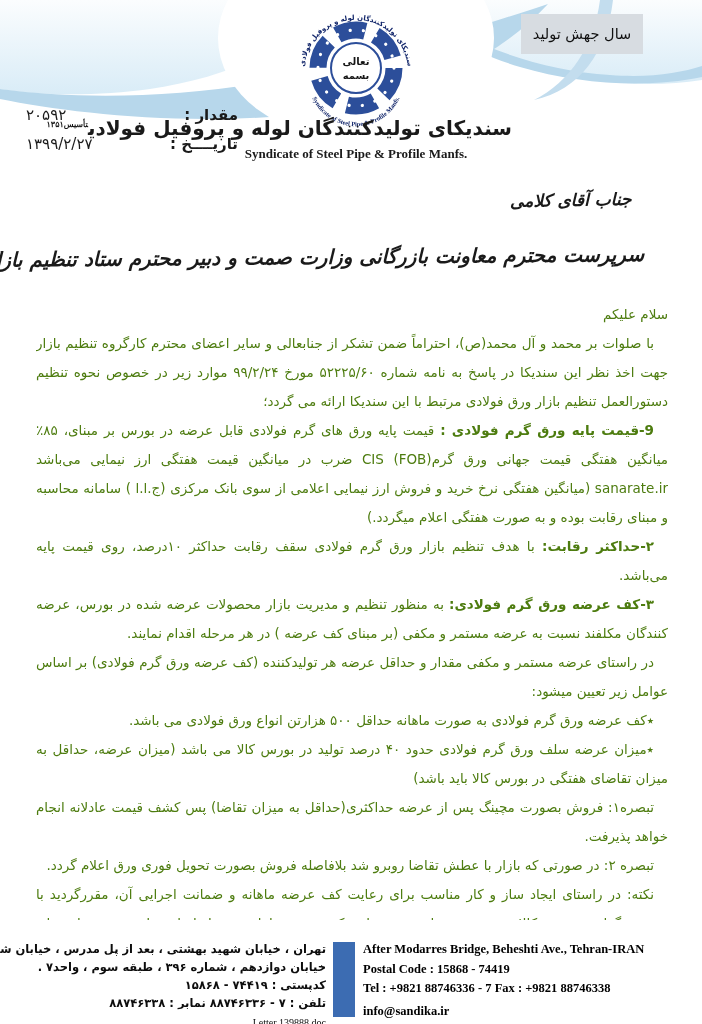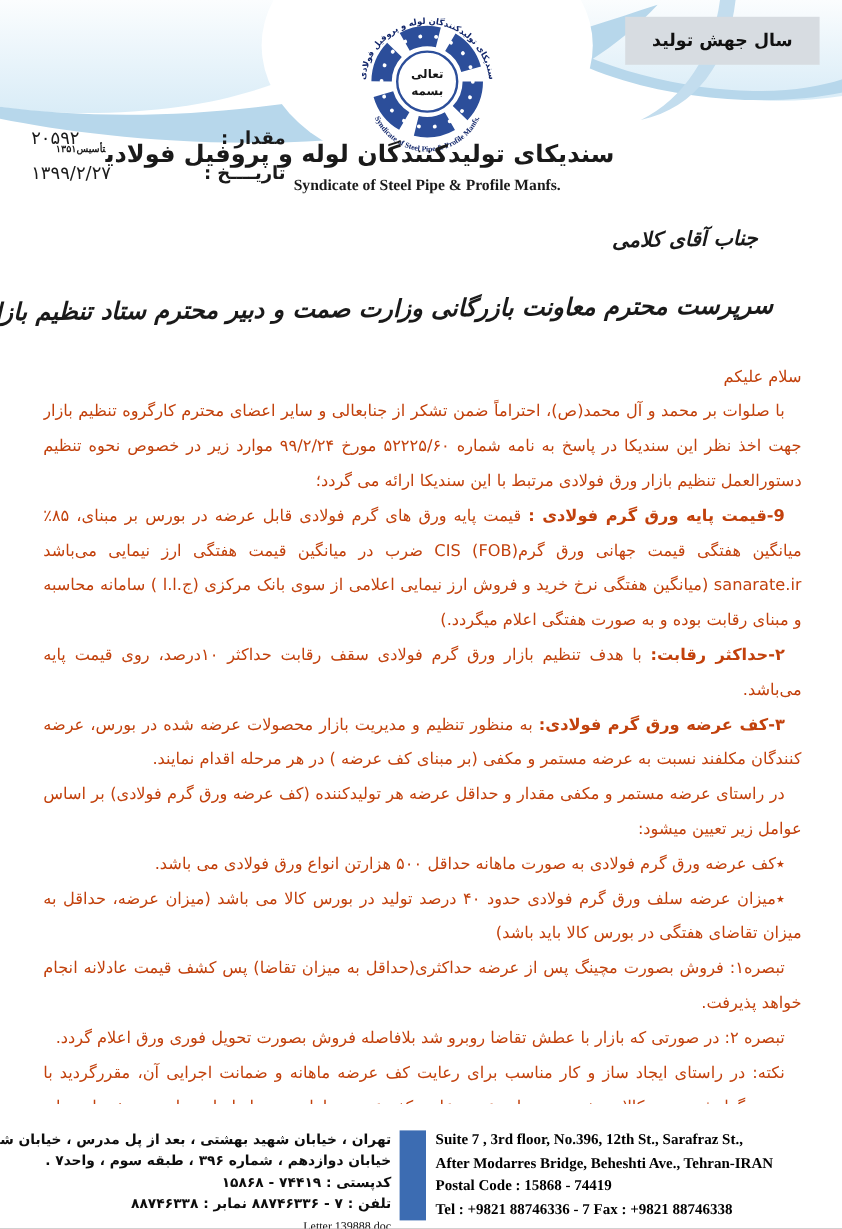--- a/index.html
+++ b/index.html
@@ -4,43 +4,43 @@
 <style>
   html,body{margin:0;padding:0;background:#888;}
   .page{
     position:relative;width:702px;height:1024px;margin:0 auto;
     background:#ffffff;overflow:hidden;
     font-family:"DejaVu Sans",sans-serif;color:#1a1a1a;
   }
   
   .swoosh{position:absolute;top:0;left:0;z-index:0;}
   .badge{
-    position:absolute;left:521px;top:14px;width:162px;height:40px;z-index:3;
+    position:absolute;left:521px;top:14px;width:122px;height:40px;z-index:3;
     background:#d7dce1;display:flex;align-items:center;justify-content:center;
-    direction:rtl;font-weight:bold;font-size:14.5px;color:#101010;
+    direction:rtl;font-weight:normal;font-size:14.5px;color:#101010;
   }
   .logo{position:absolute;left:292px;top:2px;width:128px;height:138px;z-index:2;}
   .refblock{position:absolute;left:26px;top:106px;width:212px;z-index:3;direction:rtl;}
   .refrow{display:flex;justify-content:space-between;align-items:baseline;
     font-weight:bold;font-size:15px;margin-bottom:11px;}
   .reflabel{letter-spacing:0.5px;}
   .refval{font-weight:normal;}
   .brand{position:absolute;left:200px;top:110px;width:312px;text-align:center;z-index:2;}
   .brand-fa{direction:rtl;font-weight:bold;font-size:20px;line-height:30px;white-space:nowrap;}
   .brand-est{font-size:8px;font-weight:bold;vertical-align:super;margin-right:0;font-family:Liberation Serif, serif;}
   .brand-en{font-family:"Liberation Serif",serif;font-weight:bold;font-size:13px;margin-top:3px;white-space:nowrap;}
   
   .addr1{position:absolute;right:70px;top:190px;direction:rtl;z-index:2;
     font-size:17px;font-weight:bold;font-style:italic;transform:rotate(-1deg);}
   .addr2{position:absolute;right:58px;top:245px;direction:rtl;z-index:2;
     font-size:20px;font-weight:bold;font-style:italic;transform:rotate(-0.5deg);white-space:nowrap;}
   
   .body{
     position:absolute;left:36px;right:34px;top:300px;z-index:2;
-    direction:rtl;text-align:justify;font-size:13.5px;line-height:29px;color:#c2410c;
+    direction:rtl;text-align:justify;font-size:13.5px;line-height:29px;color:#4d7c0f;
     max-height:620px;overflow:hidden;
   }
   .body p{margin:0;}
   .p-indent{text-indent:14px;}
   .lead{font-weight:bold;}
   
   .footer-bar{position:absolute;left:333px;top:942px;width:22px;height:75px;background:#3c6cb2;z-index:2;}
   .footer-fa{
     position:absolute;left:-80px;top:940px;width:406px;z-index:2;
     direction:rtl;text-align:right;font-weight:bold;font-size:11.5px;line-height:18px;color:#0d0d0d;
@@ -140,20 +140,19 @@
     <div class="fline">تهران ، خیابان شهید بهشتی ، بعد از پل مدرس ، خیابان شهید سرافراز ،</div>
     <div class="fline">خیابان دوازدهم ، شماره ۳۹۶ ، طبقه سوم ، واحد۷ .</div>
     <div class="fline">کدپستی : ۷۴۴۱۹ - ۱۵۸۶۸</div>
     <div class="fline">تلفن : ۷ - ۸۸۷۴۶۳۳۶     نمابر : ۸۸۷۴۶۳۳۸</div>
     <div class="letter-file">Letter 139888.doc</div>
   </div>
 
   <div class="footer-bar"></div>
 
   <div class="footer-en">
-    <div class="eline">Suite 7 , 3rd floor, No.396, 12th St., Sarafraz St.,</div>
     <div class="eline">After Modarres Bridge, Beheshti Ave., Tehran-IRAN</div>
     <div class="eline">Postal Code : 15868 - 74419</div>
     <div class="eline">Tel : +9821 88746336 - 7      Fax : +9821 88746338</div>
     <div class="eline email">info@sandika.ir</div>
   </div>
 
 </div>
 
 </body></html>

